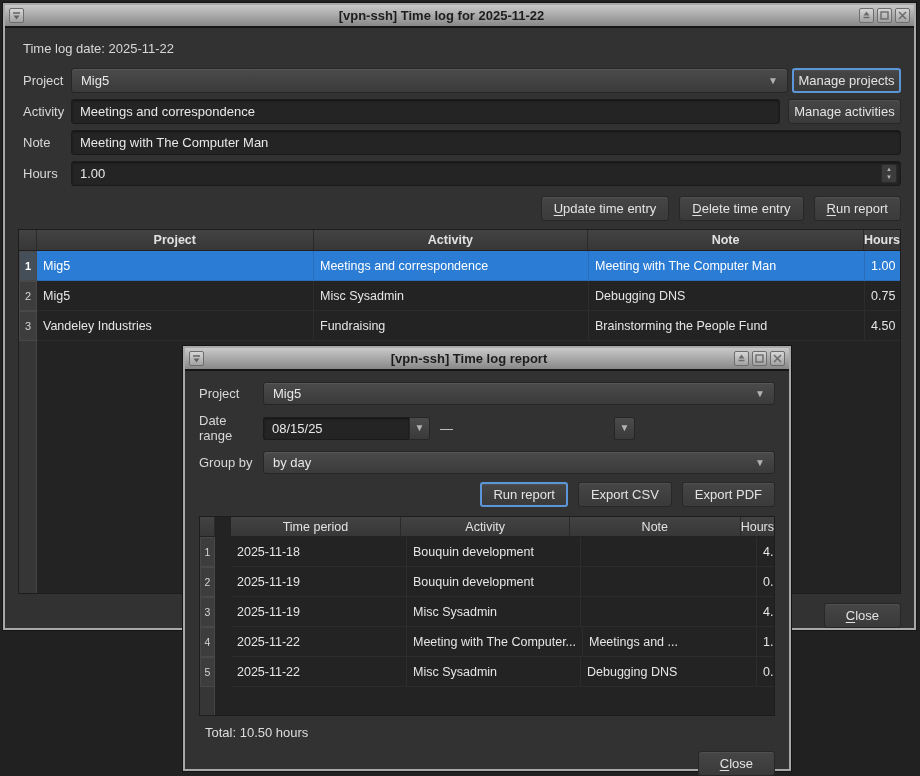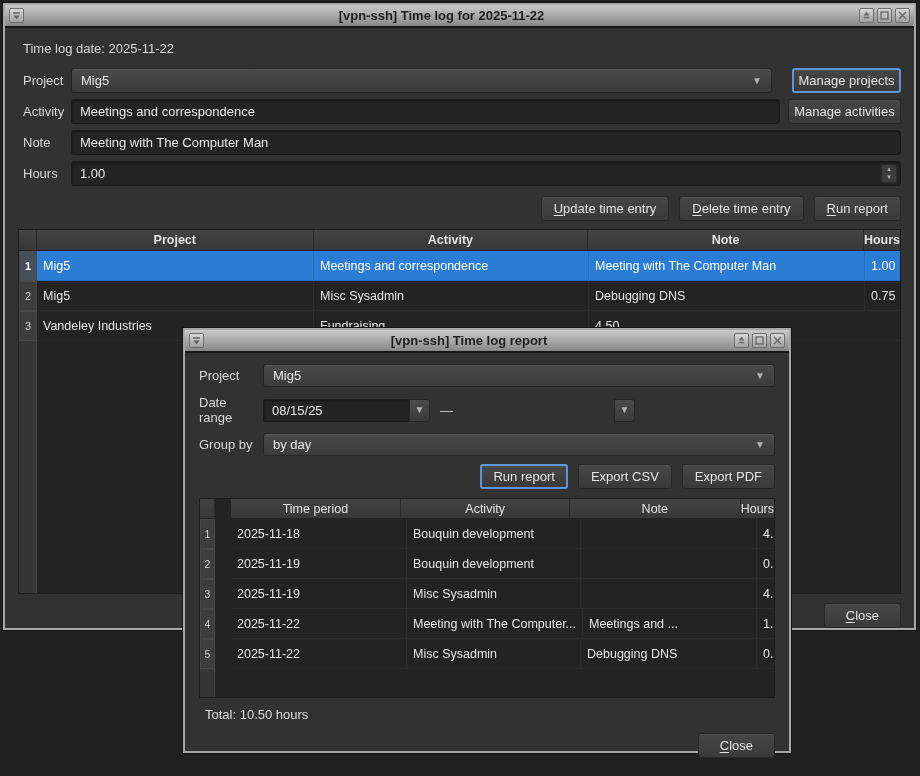--- a/index.html
+++ b/index.html
@@ -76,21 +76,21 @@
   #main-table .c-project  { width:277px; }
   #main-table .c-activity { width:275px; }
   #main-table .c-note     { width:276px; }
   #main-table .c-hours    { flex:1; }
   #main-table .th { height:21px; font-weight:bold; }
   #main-table .tfill .strip { width:18px; }
   .close-row { display:flex; justify-content:flex-end; margin-top:9px; }
   .btn.close-btn { padding:0 21px; }
 
   
-  #report-win { left:183px; top:328px; width:608px; height:425px; z-index:5; }
+  #report-win { left:183px; top:346px; width:608px; height:425px; z-index:5; }
   #report-win .content { padding:11px 14px 0 12px; }
   #report-win .frow { margin-bottom:8px; }
   #report-win .frow .label { width:64px; margin-left:2px; flex:0 0 auto; }
   #report-win .combo { height:23px; }
   .dash { color:#cfcfcf; font-size:13px; margin:0 9px 0 10px; }
   .date-spacer { flex:1; }
   #report-actions { margin:6px 0 9px 0; }
   #report-table { height:200px; margin-left:2px; }
   #report-table .rownum { width:15px; font-size:10.5px; }
   #report-table .c-period   { width:176px;margin-left:16px; }
@@ -142,21 +142,21 @@
 
   <div class="content">
     <div class="label date-line">Time log date: 2025-11-22</div>
 
     <div class="frow">
       <span class="label">Project</span>
       <div class="combo" style="flex:1;">
         <span class="combo-text">Mig5</span>
         <span class="arrow">▼</span>
       </div>
-      <button class="btn focused" style="margin-left:20px; width:109px;">Manage projects</button>
+      <button class="btn focused" style="margin-left:4px; width:109px;">Manage projects</button>
     </div>
 
     <div class="frow">
       <span class="label">Activity</span>
       <div class="entry" style="flex:1;">
         <span>Meetings and correspondence</span>
       </div>
       <button class="btn" style="margin-left:8px; width:113px;">Manage activities</button>
     </div>
 
@@ -212,20 +212,21 @@
         <div class="rownum">2</div>
         <div class="td c-project">Mig5</div>
         <div class="td c-activity">Misc Sysadmin</div>
         <div class="td c-note">Debugging DNS</div>
         <div class="td c-hours" style="border-right:none;">0.75</div>
       </div>
       <div class="tr">
         <div class="rownum">3</div>
         <div class="td c-project">Vandeley Industries</div>
         <div class="td c-activity">Fundraising</div>
+        <div class="td c-note">Brainstorming the People Fund</div>
         <div class="td c-hours" style="border-right:none;">4.50</div>
       </div>
       <div class="tfill">
           <div class="strip"></div>
         </div>
     </div>
 
     <div class="close-row">
       <button class="btn close-btn">
           <span class="mn">C</span>

